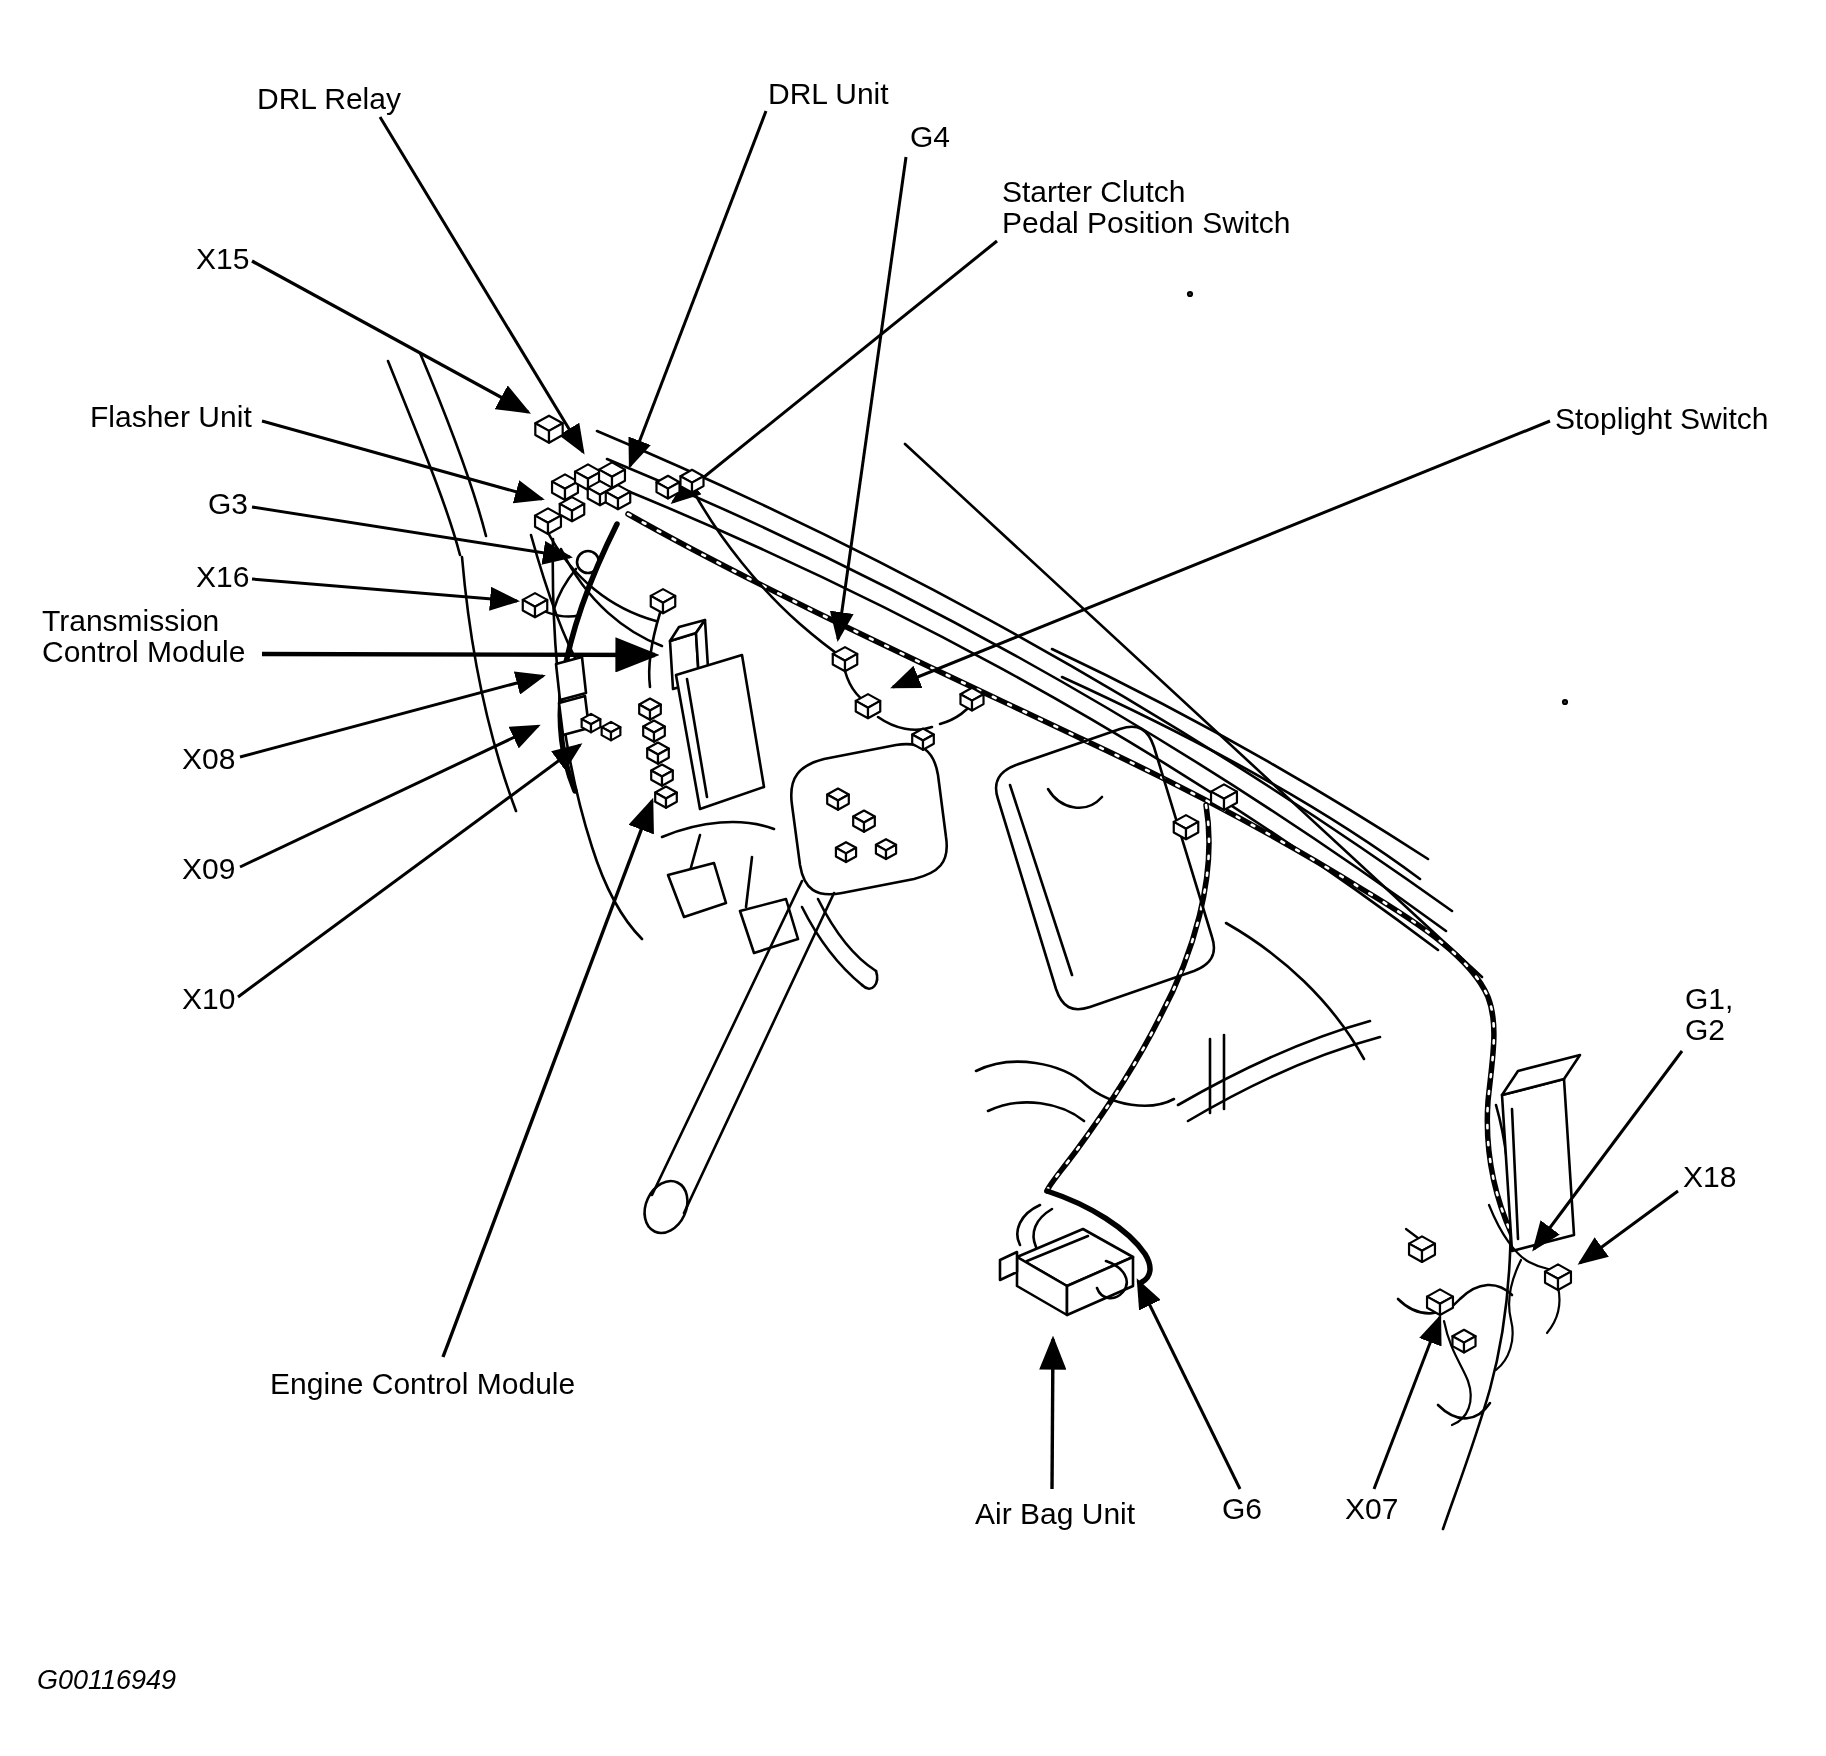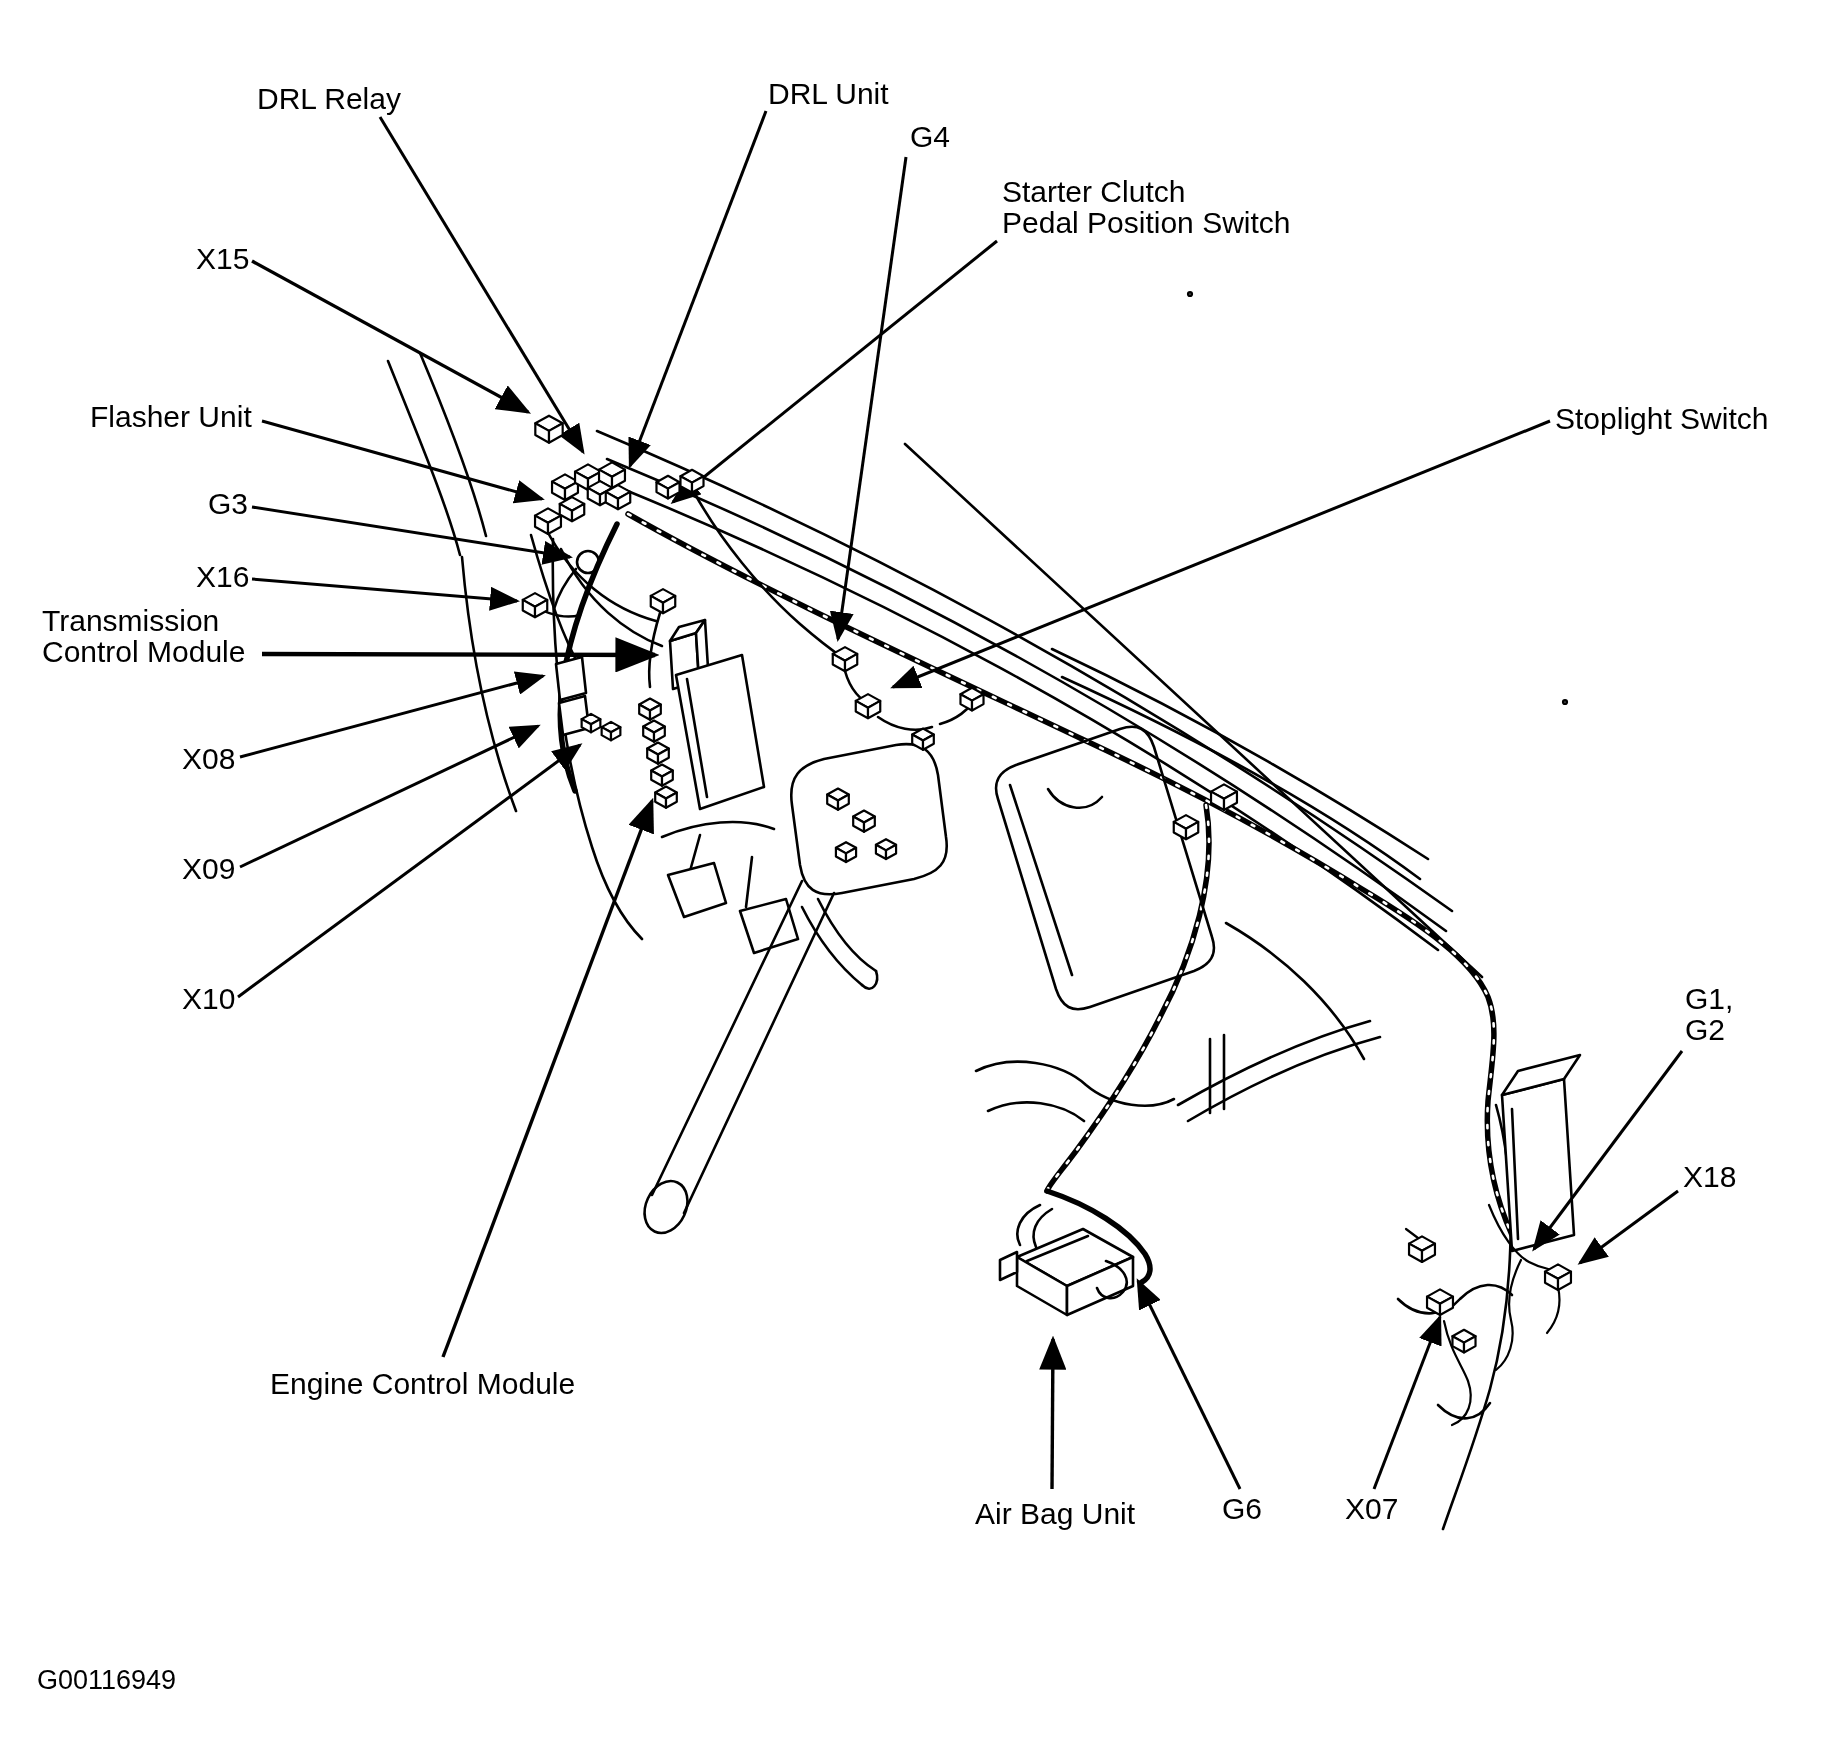--- a/index.html
+++ b/index.html
@@ -7,21 +7,21 @@
          font-family:"Liberation Sans","DejaVu Sans",sans-serif;margin-top:9px;}
   svg{position:absolute;left:0;top:0;}
   .art path,.art line,.art ellipse,.art circle{fill:none;stroke:#000;stroke-width:2.6;
         stroke-linecap:round;stroke-linejoin:round;}
   .art .box{fill:#ffffff;}
   .art .thick{stroke-width:5.5;}
   .art .hatch{stroke:#ffffff;stroke-width:2.6;stroke-dasharray:3 14;}
   .art .thin{stroke-width:2.2;}
   .lbl{font-family:"Liberation Sans","DejaVu Sans",sans-serif;font-size:30px;fill:#000;}
   .figure-id{position:absolute;left:37px;top:1656px;font-size:27px;color:#000;
-        font-family:"Liberation Sans","DejaVu Sans",sans-serif;}
+        font-family:"Liberation Sans","DejaVu Sans",sans-serif;font-style:italic;}
 </style>
 </head>
 <body>
 
 <div class="stage">
 
   <svg id="diagram-svg" width="1826" height="1756" viewBox="0 0 1826 1756">
     <defs>
       <marker id="arrowhead" markerWidth="10" markerHeight="8" refX="9" refY="4" orient="auto" markerUnits="strokeWidth">
         <path d="M0,0 L10,4 L0,8 Z" fill="#000"></path>

